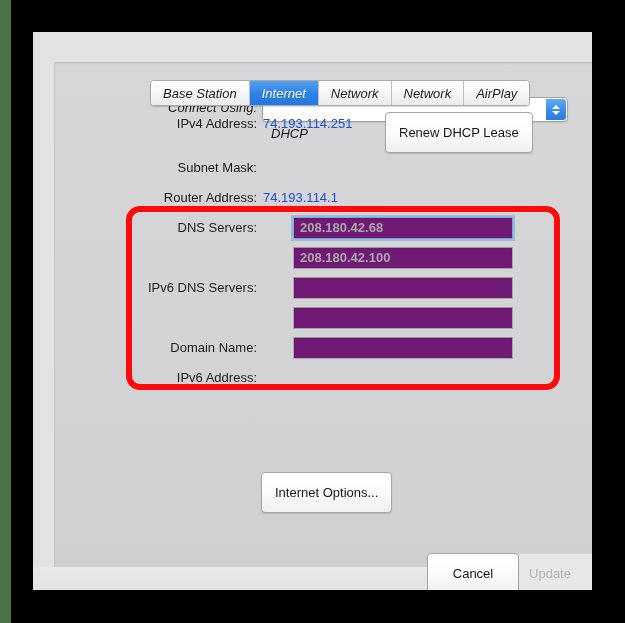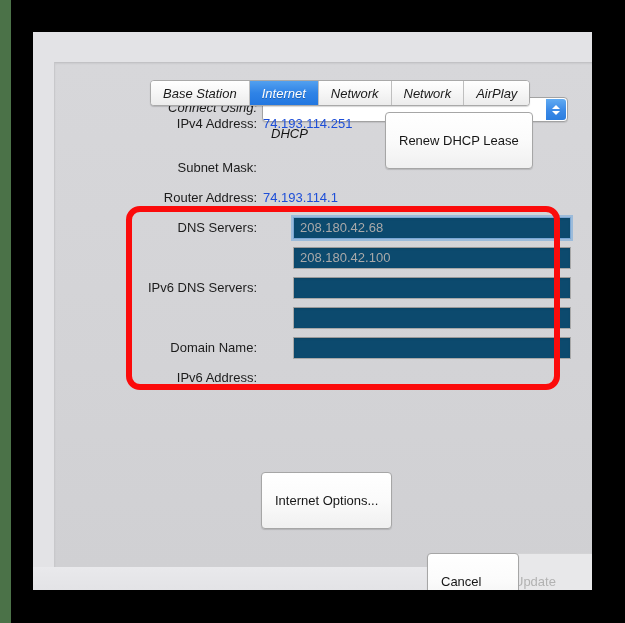--- a/index.html
+++ b/index.html
@@ -148,51 +148,52 @@
     border-right: 4px solid transparent;
   }
   .chev.up   { border-bottom: 4px solid #ffffff; }
   .chev.down { border-top: 4px solid #ffffff; }
 
   
   .push-button {
     position: absolute;
     display: flex;
     align-items: center;
-    justify-content: flex-start;
+    justify-content: center;
     height: 23px;
-    padding: 16px 13px;
+    padding: 8px 13px;
     font-size: 13px;
     color: #161616;
     background: linear-gradient(to bottom, #ffffff 0%, #fbfbfb 48%, #f0f0f0 100%);
     border: 1px solid #a6a6a6;
     border-radius: 4px;
     box-shadow: 0 1px 1px rgba(0,0,0,0.14);
     cursor: default;
     white-space: nowrap;
   }
   .push-button.disabled {
     color: #b2b2b2;
     background: #e8e8ea;
     border-color: #d3d3d5;
     box-shadow: none;
   }
 
   
   .text-field {
     position: absolute;
     left: 260px;
-    width: 278px;
+    width: 220px;
     height: 22px;
-    background: #0c4a6e;
+    background: #701a75;
     border: 1px solid #a8a8a8;
     border-top-color: #9a9a9a;
     box-shadow: inset 0 1px 2px rgba(0,0,0,0.10);
     box-sizing: border-box;
     cursor: text;
+    font-weight: bold;
   }
   .text-field .field-text {
     position: absolute;
     left: 6px; top: 0;
     line-height: 20px;
     font-size: 13px;
     color: #a9a9a9;
     white-space: nowrap;
   }
   .text-field.focused {

